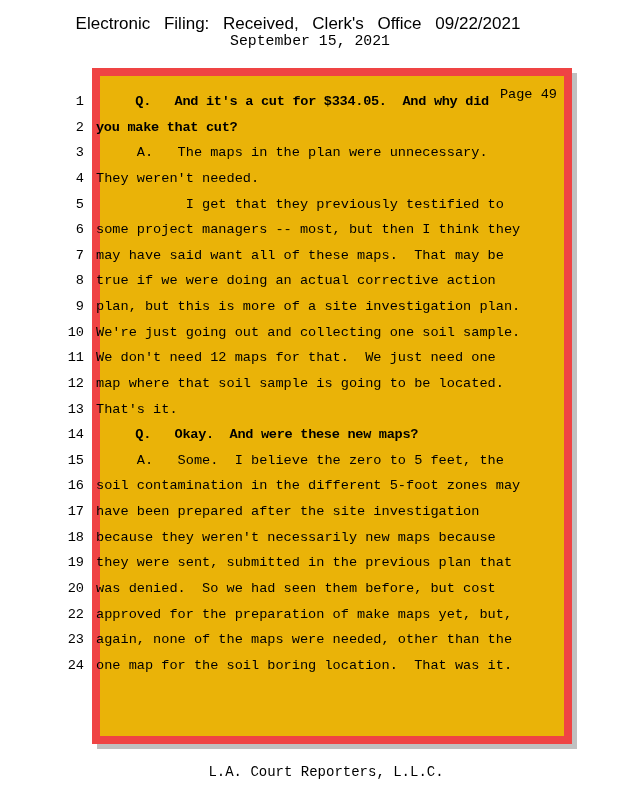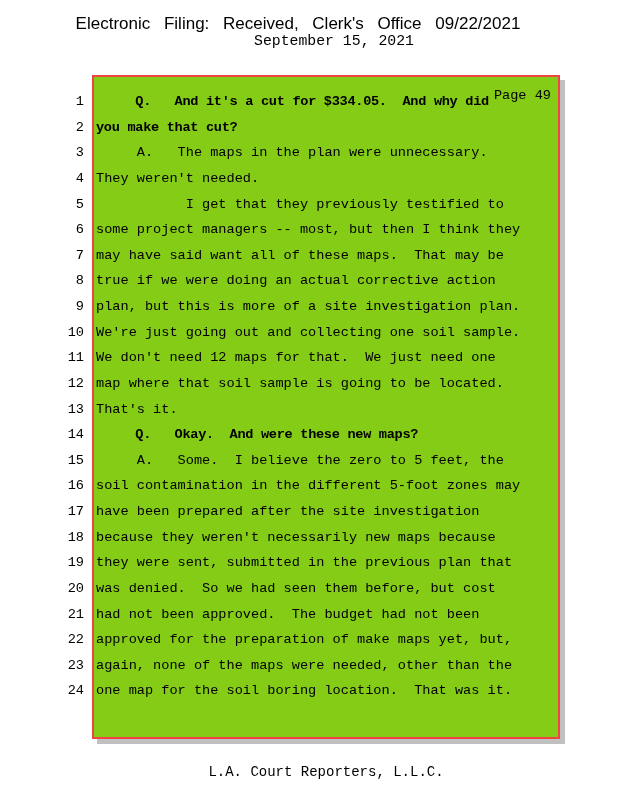--- a/index.html
+++ b/index.html
@@ -13,30 +13,30 @@
   }
   .hdr1 {
     position: absolute; top: 14px; left: 0; width: 596px;
     text-align: center;
     font-family: "Liberation Sans", sans-serif;
     font-size: 17px;
     word-spacing: 9px;
     white-space: pre;
   }
   .hdr2 {
-    position: absolute; top: 33px; left: 100px; width: 468px;
+    position: absolute; top: 33px; left: 76px; width: 468px;
     text-align: center;
     font-size: 14.8px;
     white-space: pre;
   }
   .page-box {
-    position: absolute; left: 92px; top: 75px;
+    position: absolute; left: 92px; top: 68px;
     width: 464px; height: 660px;
-    border: 2px solid #ef4444;
-    background: #84cc16;
+    border: 8px solid #ef4444;
+    background: #eab308;
     box-shadow: 5px 5px 0 0 #c0c0c0;
   }
   .page-label {
     position: absolute; top: 11px; right: 7px;
     font-size: 13.6px;
     white-space: pre;
   }
   .transcript {
     position: absolute; left: 0; top: 89px; width: 618px;
   }
@@ -83,21 +83,20 @@
       <div class="t-row"><span class="t-num">11</span><span class="t-text">We don't need 12 maps for that.  We just need one</span></div>
       <div class="t-row"><span class="t-num">12</span><span class="t-text">map where that soil sample is going to be located.</span></div>
       <div class="t-row"><span class="t-num">13</span><span class="t-text">That's it.</span></div>
       <div class="t-row bold"><span class="t-num">14</span><span class="t-text">     Q.   Okay.  And were these new maps?</span></div>
       <div class="t-row"><span class="t-num">15</span><span class="t-text">     A.   Some.  I believe the zero to 5 feet, the</span></div>
       <div class="t-row"><span class="t-num">16</span><span class="t-text">soil contamination in the different 5-foot zones may</span></div>
       <div class="t-row"><span class="t-num">17</span><span class="t-text">have been prepared after the site investigation</span></div>
       <div class="t-row"><span class="t-num">18</span><span class="t-text">because they weren't necessarily new maps because</span></div>
       <div class="t-row"><span class="t-num">19</span><span class="t-text">they were sent, submitted in the previous plan that</span></div>
       <div class="t-row"><span class="t-num">20</span><span class="t-text">was denied.  So we had seen them before, but cost</span></div>
-      <div class="t-row"><span class="t-num">21</span><span class="t-text">had not been approved.  The budget had not been</span></div>
       <div class="t-row"><span class="t-num">22</span><span class="t-text">approved for the preparation of make maps yet, but,</span></div>
       <div class="t-row"><span class="t-num">23</span><span class="t-text">again, none of the maps were needed, other than the</span></div>
       <div class="t-row"><span class="t-num">24</span><span class="t-text">one map for the soil boring location.  That was it.</span></div>
     </div>
 
   <div class="footer">
     <div>L.A. Court Reporters, L.L.C.</div>
     
   </div>
 

